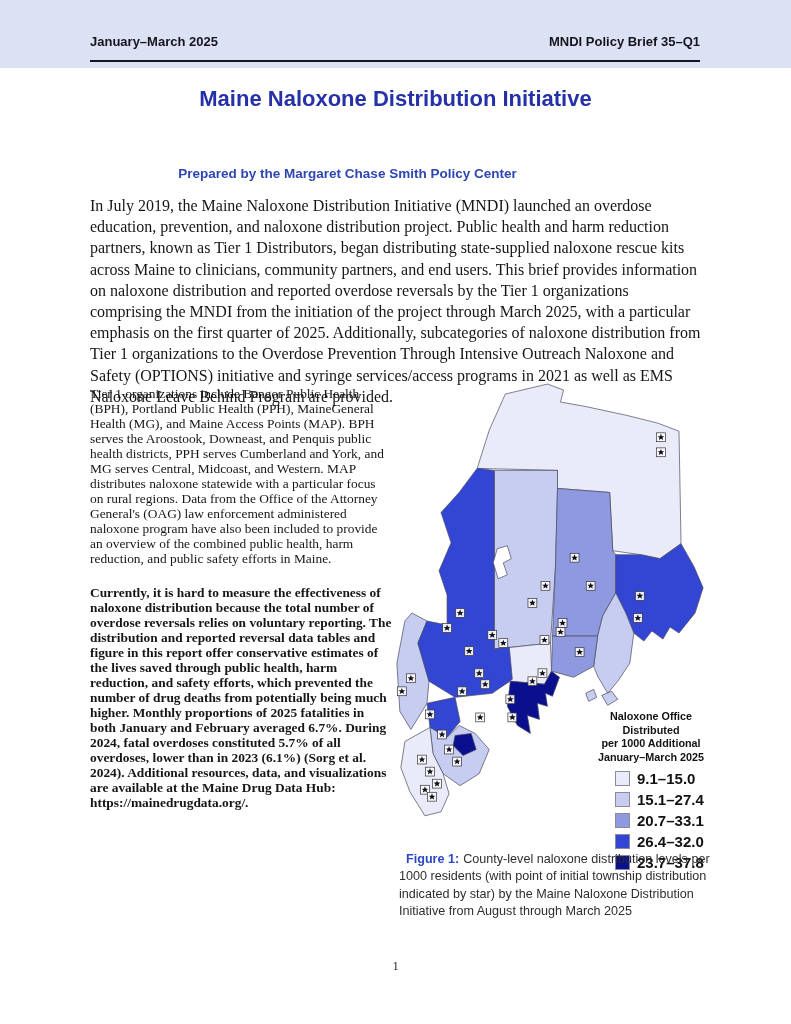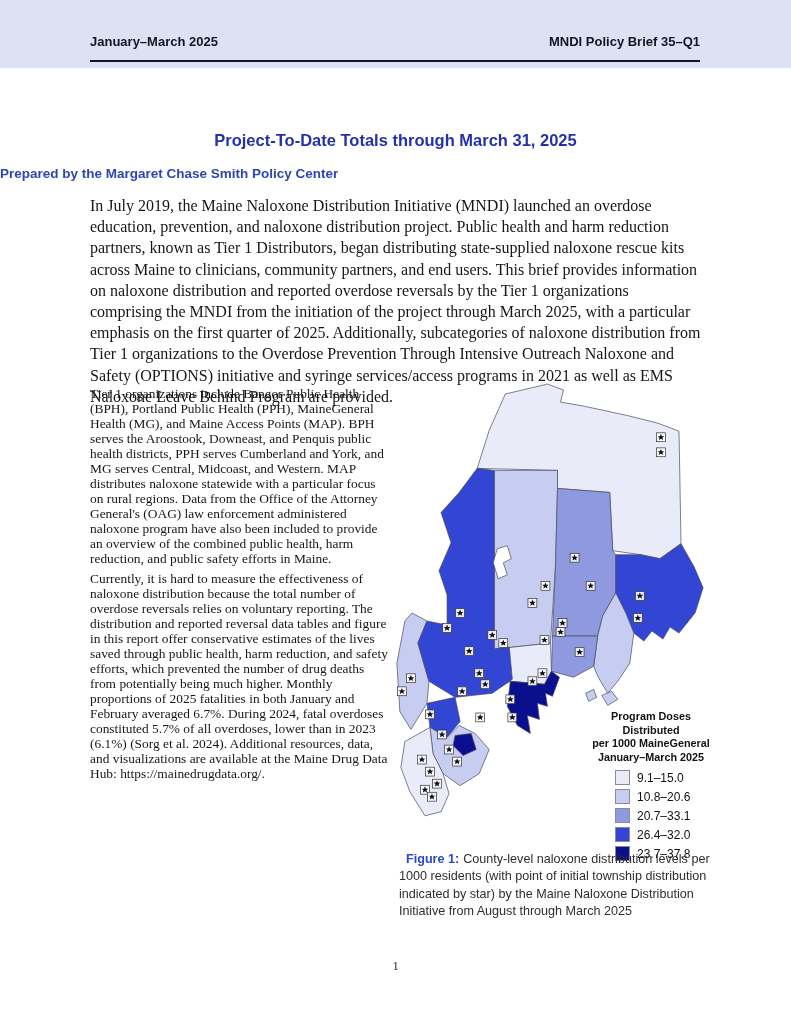--- a/index.html
+++ b/index.html
@@ -11,55 +11,55 @@
        font-family:"Liberation Sans",sans-serif;overflow:hidden;}
   .page{position:absolute;inset:0;}
   .band{position:absolute;top:0;left:0;width:791px;height:68px;background:var(--band);}
   .band-row{position:absolute;left:90px;right:91px;top:34px;display:flex;
             justify-content:space-between;font-size:13px;font-weight:600;color:#15151f;}
   .rule{position:absolute;left:90px;right:91px;top:60px;height:2px;background:#15151f;}
   h1.title{position:absolute;top:86px;left:0;width:791px;text-align:center;margin:0;
            font-size:22px;font-weight:700;color:var(--title-blue);}
   h2.subtitle{position:absolute;top:131px;left:0;width:791px;text-align:center;margin:0;
            font-size:16.5px;font-weight:700;color:var(--title-blue);}
-  .byline{position:absolute;top:164px;left:0;width:695px;text-align:left;
+  .byline{position:absolute;top:164px;left:0;width:695px;text-align:center;
           color:var(--byline-blue);font-size:13.5px;font-weight:600;line-height:19px;}
   .para{font-family:"Liberation Serif",serif;color:var(--ink);margin:0;text-align:left;}
   .intro{position:absolute;left:90px;top:195px;width:613px;font-size:16px;line-height:21.2px;}
   .col-left{position:absolute;left:90px;top:386px;width:302px;}
   .col-left .para{font-size:13.4px;line-height:15px;}
-  .col-left .para + .para{margin-top:5px;}
+  .col-left .para + .para{margin-top:19px;font-weight:bold;}
   .map-wrap{position:absolute;left:396px;top:380px;width:318px;height:482px;}
   .map-wrap svg{display:block;}
   .legend{position:absolute;top:330px;left:192px;width:126px;}
   .legend-title{font-size:10.8px;font-weight:700;text-align:center;color:#121212;line-height:13.5px;}
   .legend-rows{margin-top:6px;}
   .legend-row{display:flex;align-items:center;gap:7px;margin:4px 0 0 27px;}
   .legend-swatch{width:13px;height:13px;border:1px solid #8a8a9a;flex:0 0 auto;}
-  .legend-range{font-size:12px;font-weight:400;color:#121212;}
+  .legend-range{font-size:15px;font-weight:700;color:#121212;}
   .caption{position:absolute;left:399px;top:851px;width:316px;margin:0;
            font-size:12.6px;line-height:17.4px;color:#2e2e2e;}
   .caption strong{color:var(--caption-blue);margin-right:4px;font-weight:700;padding-left:7px;}
   .page-num{position:absolute;top:959px;left:0;width:791px;text-align:center;
             font-size:12.5px;color:#2a2a2a;font-family:"Liberation Serif",serif;}
 </style>
 </head>
 <body>
 
 <div class="page">
 
   <header class="band">
     <div class="band-row">
       <span>January–March 2025</span>
       <span>MNDI Policy Brief 35–Q1</span>
     </div>
     <div class="rule"></div>
   </header>
 
-  <h2 class="subtitle">Project-To-Date Totals through March 31, 2025</h2>
+  <h1 class="title">Maine Naloxone Distribution Initiative</h1>
 
   <div class="byline">
     <div>Prepared by the Margaret Chase Smith Policy Center</div>
   </div>
 
   <p class="para intro">In July 2019, the Maine Naloxone Distribution Initiative (MNDI) launched an overdose education, prevention, and naloxone distribution project. Public health and harm reduction partners, known as Tier 1 Distributors, began distributing state-supplied naloxone rescue kits across Maine to clinicians, community partners, and end users. This brief provides information on naloxone distribution and reported overdose reversals by the Tier 1 organizations comprising the MNDI from the initiation of the project through March 2025, with a particular emphasis on the first quarter of 2025. Additionally, subcategories of naloxone distribution from Tier 1 organizations to the Overdose Prevention Through Intensive Outreach Naloxone and Safety (OPTIONS) initiative and syringe services/access programs in 2021 as well as EMS Naloxone Leave Behind Program are provided.</p>
 
   <div class="col-left">
     <p class="para">Tier 1 organizations include Bangor Public Health (BPH), Portland Public Health (PPH), MaineGeneral Health (MG), and Maine Access Points (MAP). BPH serves the Aroostook, Downeast, and Penquis public health districts, PPH serves Cumberland and York, and MG serves Central, Midcoast, and Western. MAP distributes naloxone statewide with a particular focus on rural regions. Data from the Office of the Attorney General's (OAG) law enforcement administered naloxone program have also been included to provide an overview of the combined public health, harm reduction, and public safety efforts in Maine.</p>
     <p class="para">Currently, it is hard to measure the effectiveness of naloxone distribution because the total number of overdose reversals relies on voluntary reporting. The distribution and reported reversal data tables and figure in this report offer conservative estimates of the lives saved through public health, harm reduction, and safety efforts, which prevented the number of drug deaths from potentially being much higher. Monthly proportions of 2025 fatalities in both January and February averaged 6.7%. During 2024, fatal overdoses constituted 5.7% of all overdoses, lower than in 2023 (6.1%) (Sorg et al. 2024). Additional resources, data, and visualizations are available at the Maine Drug Data Hub: https://mainedrugdata.org/.</p>
@@ -231,32 +231,32 @@
             <use href="#star-shape" fill="#10101c"></use>
           </g>
           <g transform="translate(35,415)">
             <rect x="-4.4" y="-4.4" width="8.8" height="8.8" fill="#ffffff" fill-opacity="0.9" stroke="#333" stroke-width="0.7"></rect>
             <use href="#star-shape" fill="#10101c"></use>
           </g>
         </g>
     </svg>
     <div class="legend">
       <div class="legend-title">
-        <div>Program Doses Distributed</div>
-        <div>per 1000 MaineGeneral</div>
+        <div>Naloxone Office Distributed</div>
+        <div>per 1000 Additional</div>
         <div>January–March 2025</div>
       </div>
       <div class="legend-rows" id="legend-rows">
           <div class="legend-row">
             <span class="legend-swatch" style="background: rgb(233, 235, 248);"></span>
             <span class="legend-range">9.1–15.0</span>
           </div>
           <div class="legend-row">
             <span class="legend-swatch" style="background: rgb(198, 205, 240);"></span>
-            <span class="legend-range">10.8–20.6</span>
+            <span class="legend-range">15.1–27.4</span>
           </div>
           <div class="legend-row">
             <span class="legend-swatch" style="background: rgb(143, 153, 223);"></span>
             <span class="legend-range">20.7–33.1</span>
           </div>
           <div class="legend-row">
             <span class="legend-swatch" style="background: rgb(51, 69, 211);"></span>
             <span class="legend-range">26.4–32.0</span>
           </div>
           <div class="legend-row">

